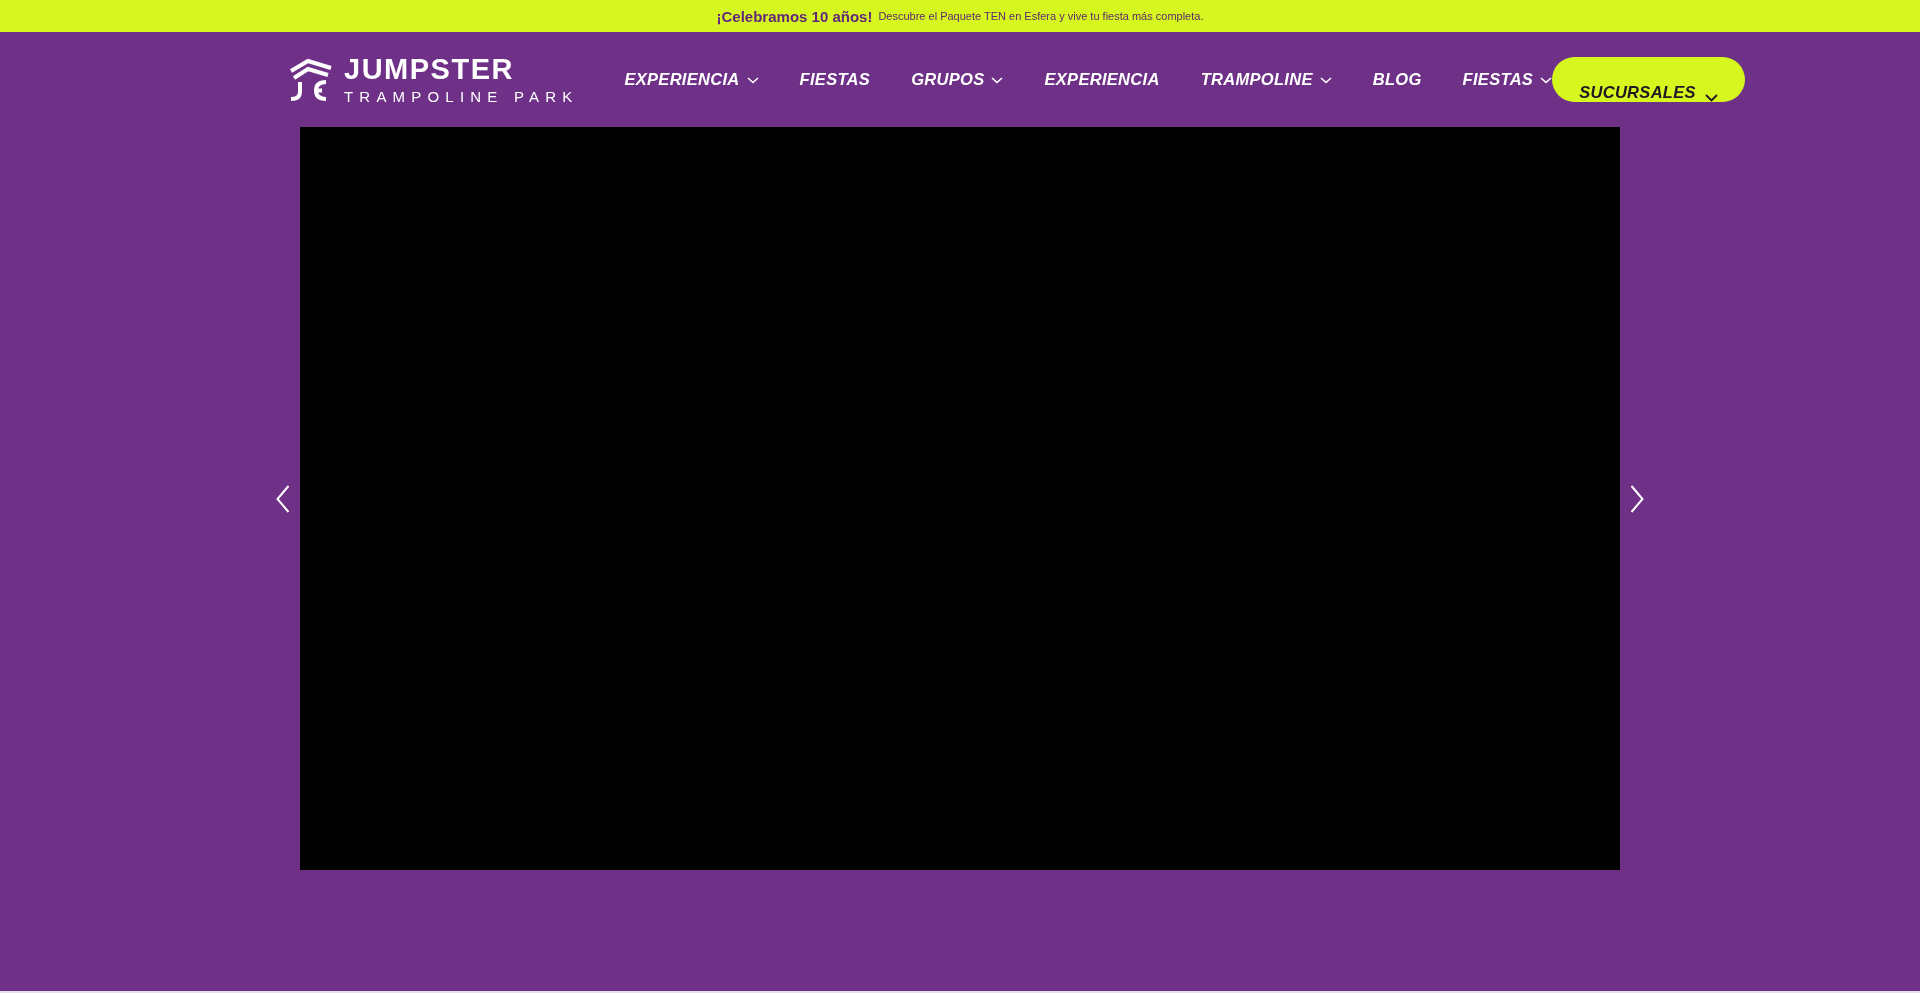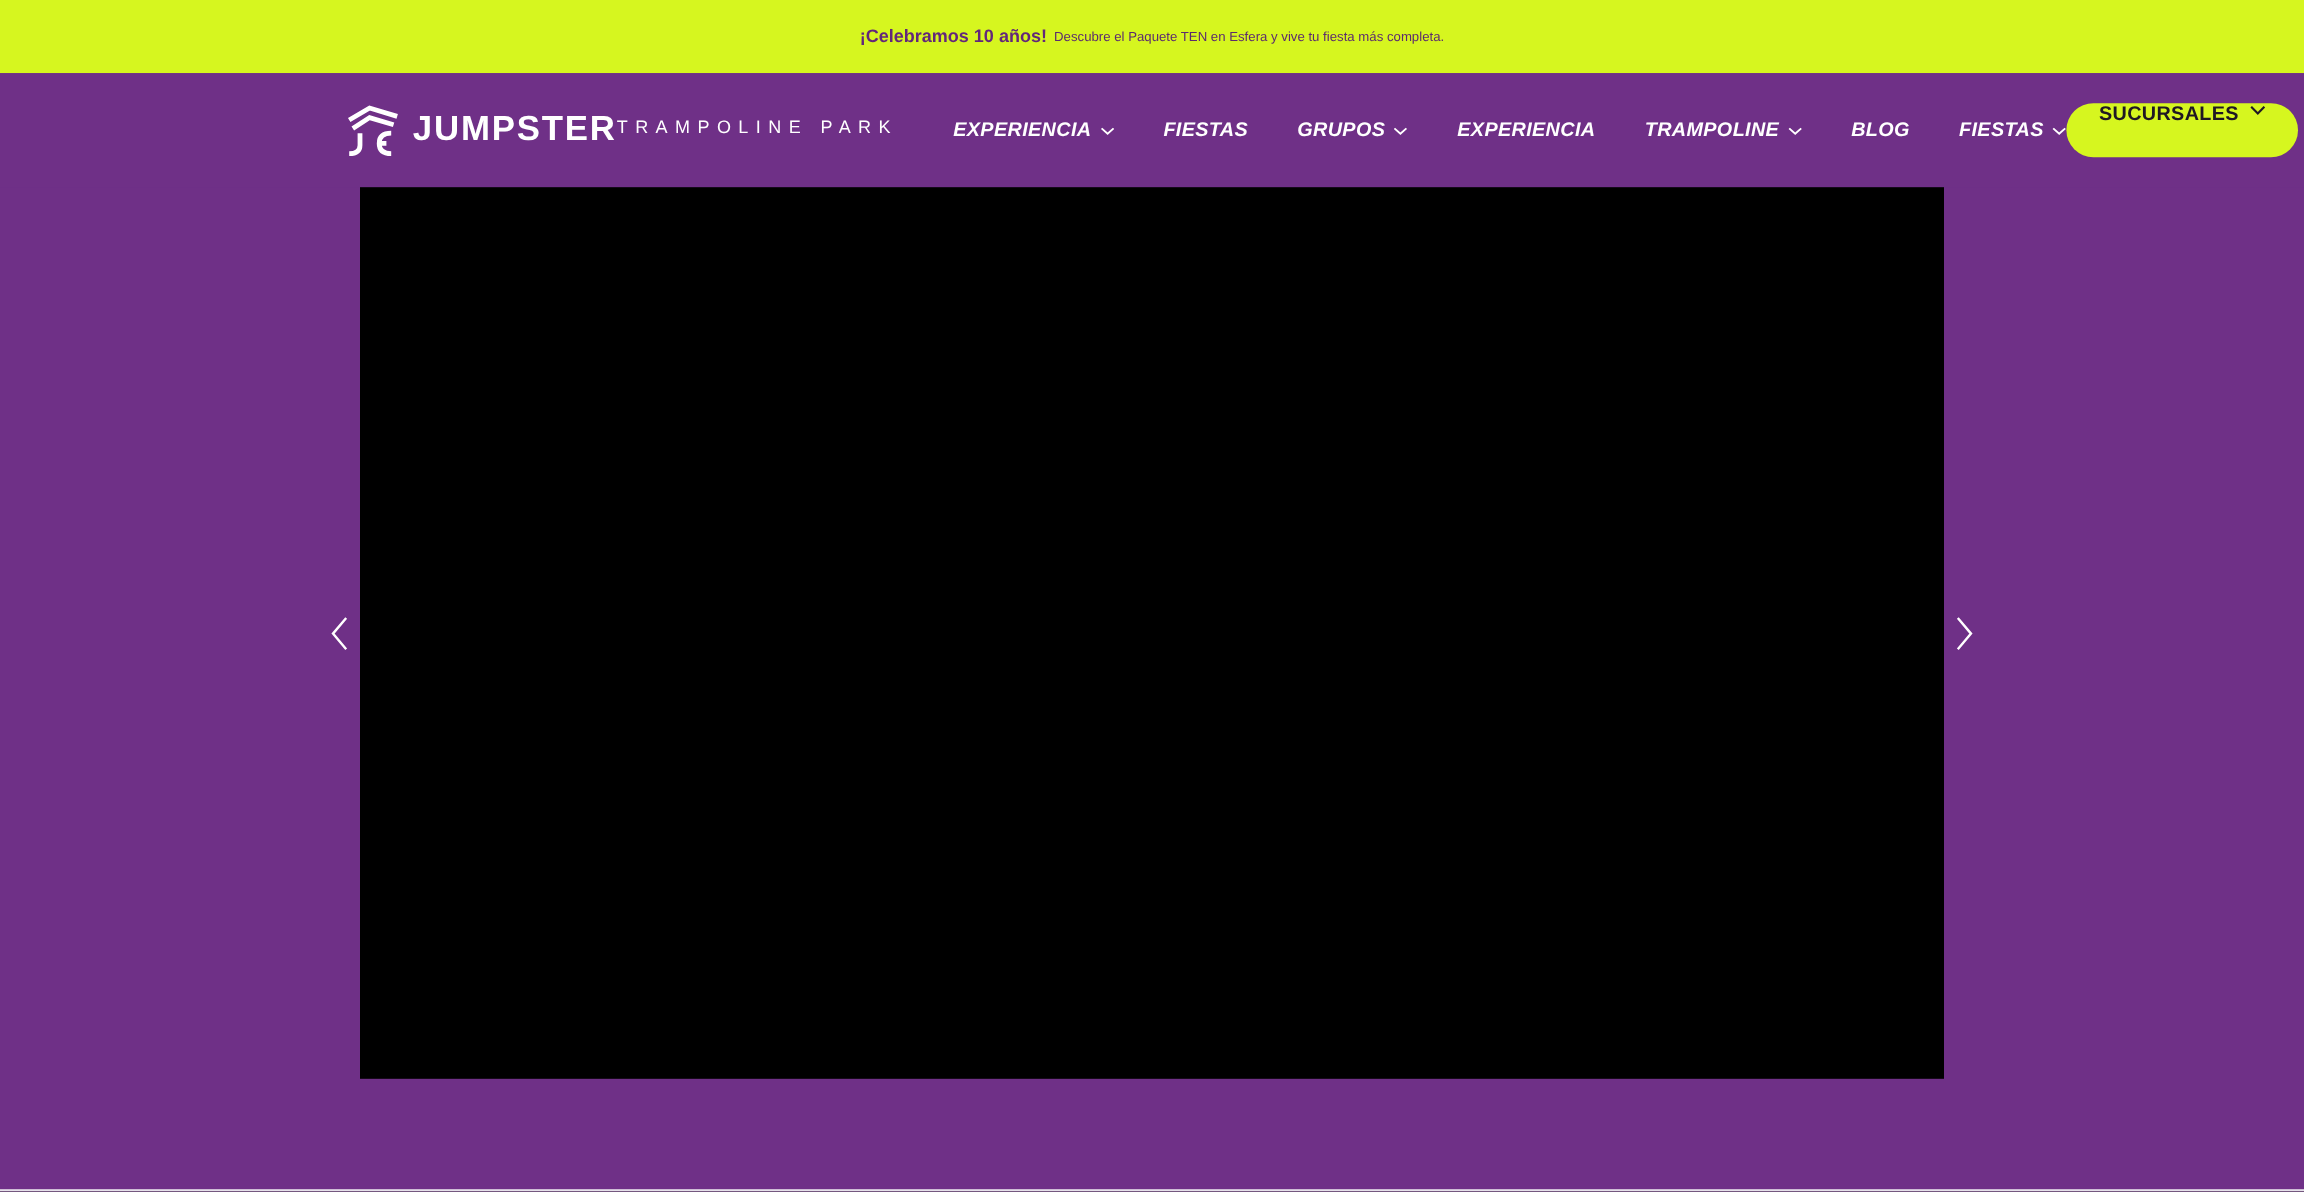--- a/index.html
+++ b/index.html
@@ -6,21 +6,21 @@
   html, body { width: 1920px; height: 993px; }
   body {
     font-family: "Liberation Sans", sans-serif;
     background: #6F3087;
     overflow: hidden;
     position: relative;
   }
 
   
   .promo-banner {
-    height: 61px;
+    height: 32px;
     background: #D6F61F;
     display: flex;
     align-items: center;
     justify-content: center;
     gap: 6px;
     white-space: nowrap;
   }
   .promo-banner .hl {
     color: #63277A;
     font-weight: 800;
@@ -45,21 +45,21 @@
     align-items: center;
   }
   .logo {
     display: flex;
     align-items: center;
     gap: 9px;
     cursor: pointer;
     flex: 0 0 auto;
   }
   .logo-mark { width: 48px; height: 48px; display: block; }
-  .logo-text { display: flex; flex-direction: row; }
+  .logo-text { display: flex; flex-direction: column; }
   .logo-title {
     color: #fff;
     font-weight: 900;
     font-size: 29px;
     line-height: 29px;
     letter-spacing: 1.5px;
   }
   .logo-subtitle {
     color: #fff;
     font-weight: 500;
@@ -90,24 +90,25 @@
   .nav-item svg { display: block; margin-top: 2px; }
 
   .cta-btn {
     margin-left: auto;
     background: #D6F61F;
     border: none;
     border-radius: 24px;
     height: 45px;
     padding: 0 27px;
     display: flex;
-    align-items: flex-start;
+    align-items: flex-end;
     gap: 9px;
     color: #1F1823;
     font-family: "Liberation Sans", sans-serif;
+    font-style: italic;
     font-weight: 800;
     font-size: 16.5px;
     letter-spacing: 0.3px;
     cursor: pointer;
   }
   .cta-btn svg { display: block; margin-top: 2px; }
 
   
   .hero {
     position: relative;

